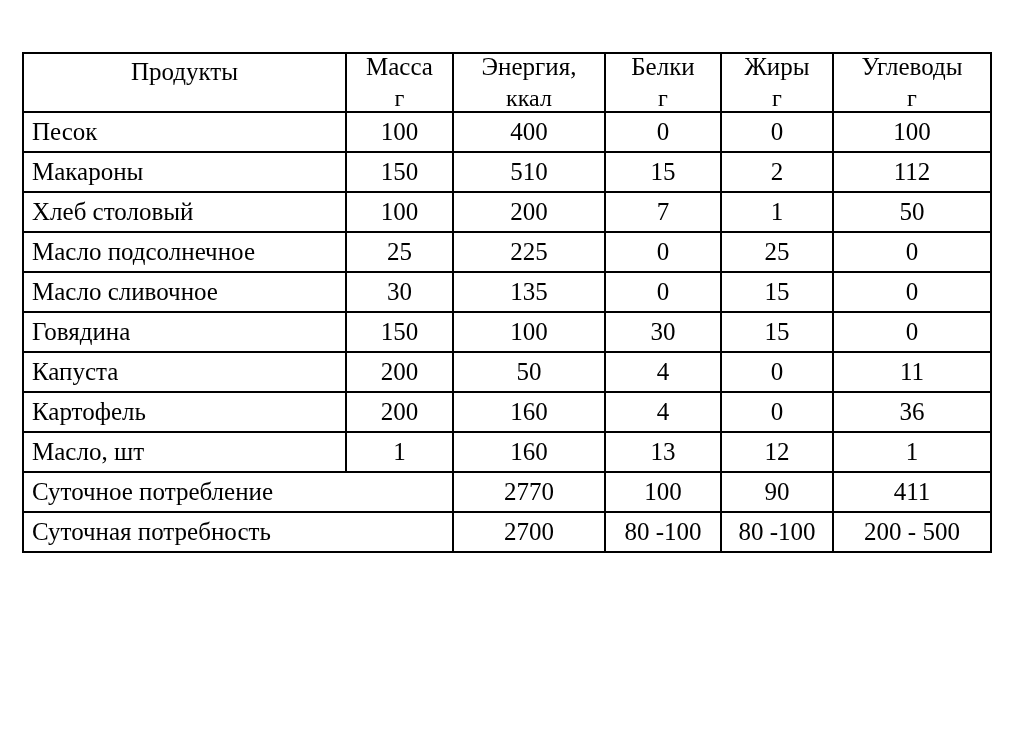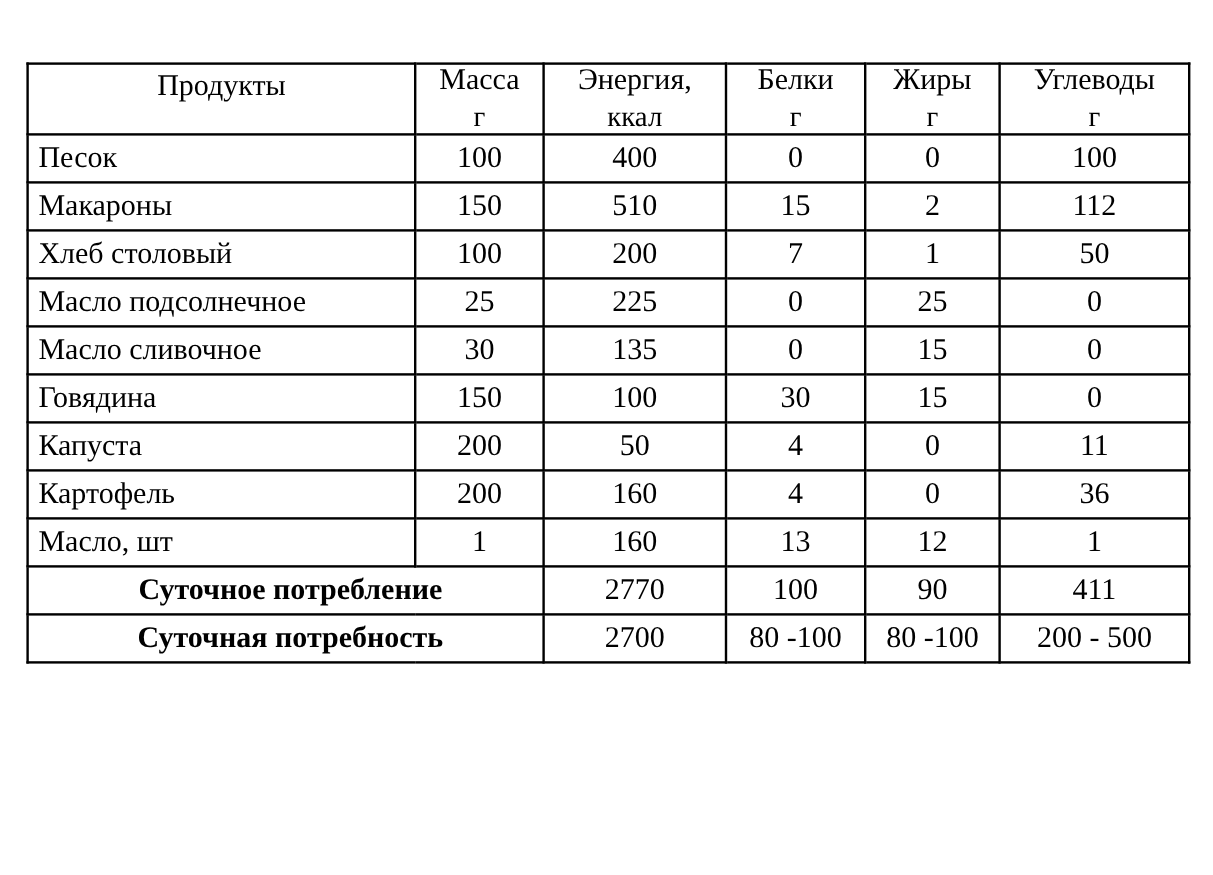--- a/index.html
+++ b/index.html
@@ -80,23 +80,22 @@
   }
   tbody td.prod {
     text-align: left;
     padding-left: 8px;
     white-space: nowrap;
   }
   tbody td.num {
     text-align: center;
   }
   tbody tr.summary td.prod {
-    text-align: center;
+    text-align: left;
     padding-left: 8px;
-    font-weight: bold;
   }
 </style>
 </head>
 <body>
 
 <div class="page">
 
 
   <table class="nutrition">
     <colgroup>

